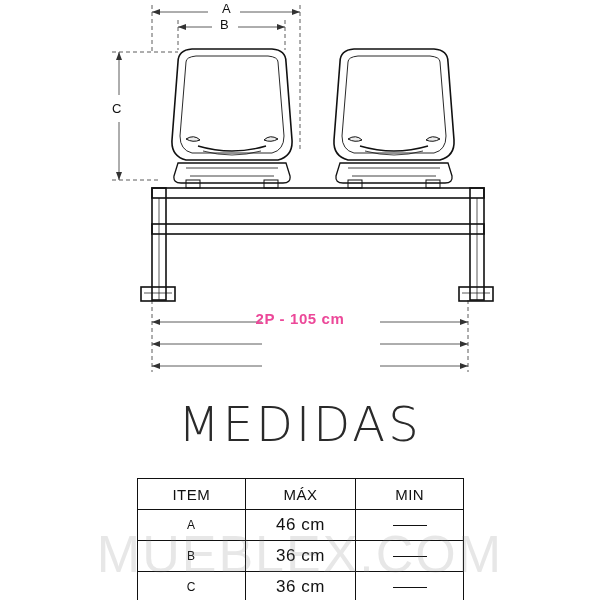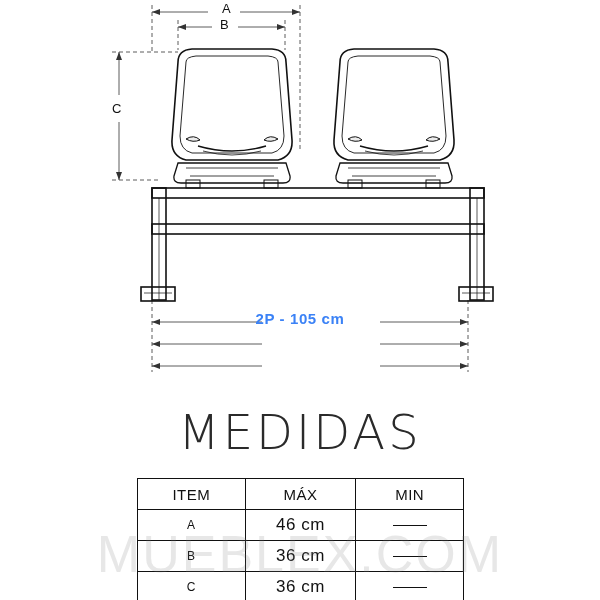--- a/index.html
+++ b/index.html
@@ -43,36 +43,35 @@
     left: 150px;
     top: 310px;
     width: 300px;
     text-align: center;
   }
   .width-label {
     font-size: 15px;
     font-weight: bold;
     letter-spacing: 0.6px;
     line-height: 17px;
-    color: #3b82f6;
+    color: #ec4899;
     font-family: "Liberation Sans", sans-serif;
   }
   
   .heading {
     position: absolute;
     top: 396px;
     left: 0;
     width: 600px;
     text-align: center;
     font-size: 48px;
     letter-spacing: 3px;
     color: #2a2a2a;
     font-family: "DejaVu Sans", sans-serif;
     font-weight: 300;
-    margin-top: 8px;
   }
   
   .table-wrap {
     position: absolute;
     left: 137px;
     top: 478px;
     width: 327px;
   }
   table.medidas {
     border-collapse: collapse;

